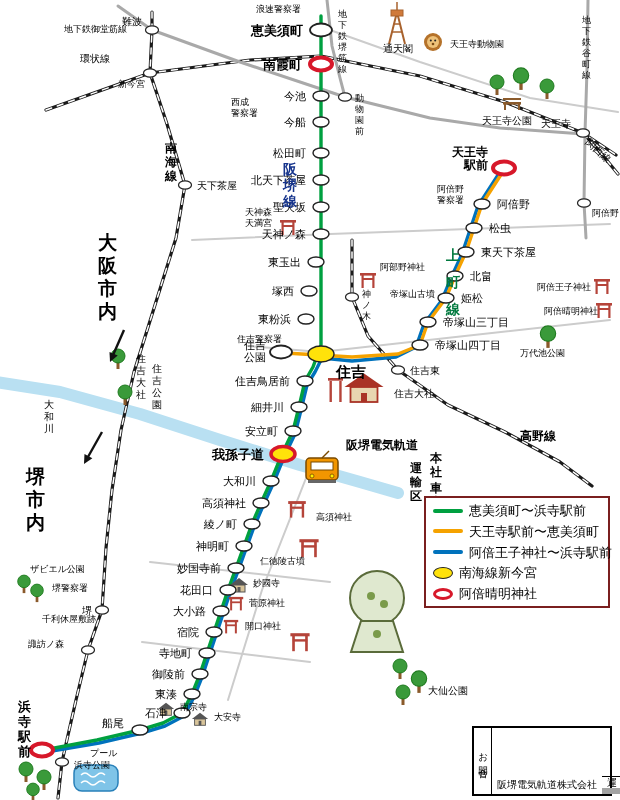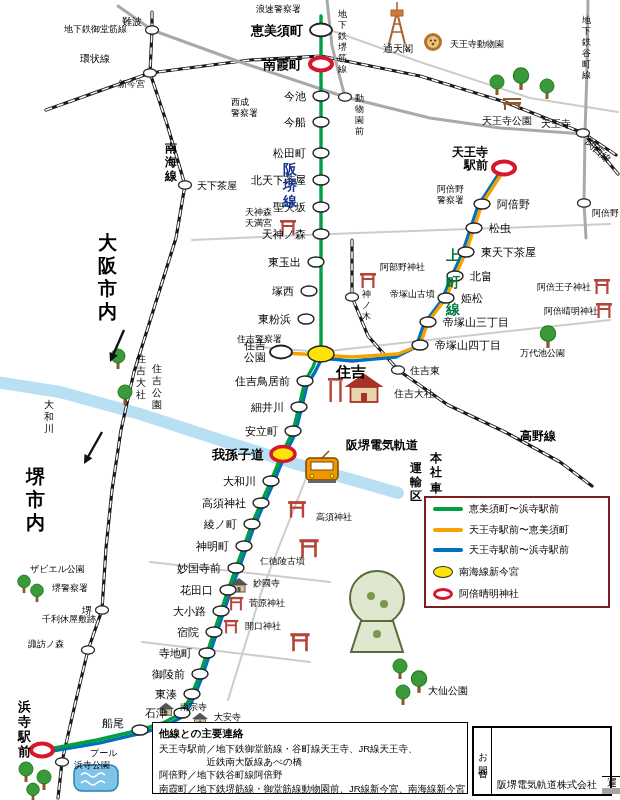--- a/index.html
+++ b/index.html
@@ -2,21 +2,21 @@
 <html><head>
 <meta charset="utf-8">
 <style>
   html,body{margin:0;padding:0;background:#fff;}
   .stage{position:relative;width:620px;height:800px;background:#ffffff;overflow:hidden;
          font-family:"Liberation Sans",sans-serif;color:#000;}
   .stage svg{position:absolute;left:0;top:0;}
   svg text{font-family:"Liberation Sans",sans-serif;}
   .legend{position:absolute;left:424px;top:496px;width:186px;height:112px;border:2px solid #7a1f1f;
           background:#fff;box-sizing:border-box;padding:6px 7px;display:flex;flex-direction:column;
-          justify-content:space-between;font-size:10px;line-height:1;}
+          justify-content:space-between;font-size:13px;line-height:1;}
   .lrow{display:flex;align-items:center;gap:6px;white-space:nowrap;}
   .sw-line{width:30px;height:4px;border-radius:2px;flex:0 0 auto;}
   .sw-oval{width:20px;height:12px;border-radius:50%;box-sizing:border-box;flex:0 0 auto;}
   .sw-oval.yellow{background:#ffe20a;border:1.5px solid #222;}
   .sw-oval.red{background:#fff;border:3px solid #d7182a;}
   .infobox{position:absolute;left:152px;top:722px;width:316px;height:72px;border:1.5px solid #000;
            background:#fff;box-sizing:border-box;padding:3px 6px;font-size:9.5px;line-height:1.4;
            white-space:nowrap;overflow:hidden;}
   .ib-title{font-weight:bold;font-size:10.5px;margin-bottom:1px;}
   .contact{position:absolute;left:472px;top:726px;width:140px;height:70px;border:2px solid #000;
@@ -384,39 +384,32 @@
     <div class="lrow">
       <span class="sw-line" style="background: rgb(0, 160, 64);"></span>
       <span>恵美須町〜浜寺駅前</span>
     </div>
     <div class="lrow">
       <span class="sw-line" style="background: rgb(245, 162, 0);"></span>
       <span>天王寺駅前〜恵美須町</span>
     </div>
     <div class="lrow">
       <span class="sw-line" style="background: rgb(0, 114, 188);"></span>
-      <span>天王寺駅前〜浜寺駅前</span>
+      <span>阿倍王子神社〜浜寺駅前</span>
     </div>
     <div class="lrow">
       <span class="sw-oval yellow"></span>
       <span>南海線新今宮</span>
     </div>
     <div class="lrow">
       <span class="sw-oval red"></span>
       <span>阿倍晴明神社</span>
     </div>
   </div>
 
-  <div class="infobox">
-    <div class="ib-title">他線との主要連絡</div>
-    <div class="ib-line">天王寺駅前／地下鉄御堂筋線・谷町線天王寺、JR線天王寺、</div>
-    <div class="ib-line">　　　　　近鉄南大阪線あべの橋</div>
-    <div class="ib-line">阿倍野／地下鉄谷町線阿倍野</div>
-    <div class="ib-line">南霞町／地下鉄堺筋線・御堂筋線動物園前、JR線新今宮、南海線新今宮</div>
-  </div>
 
   <div class="contact">
     <div class="c-left">お問合せ</div>
     <div class="c-right">
       <div class="c-row">阪堺電気軌道株式会社</div>
       <div class="c-row mid">運　輸　区</div>
     </div>
   </div>
 </div>
 

